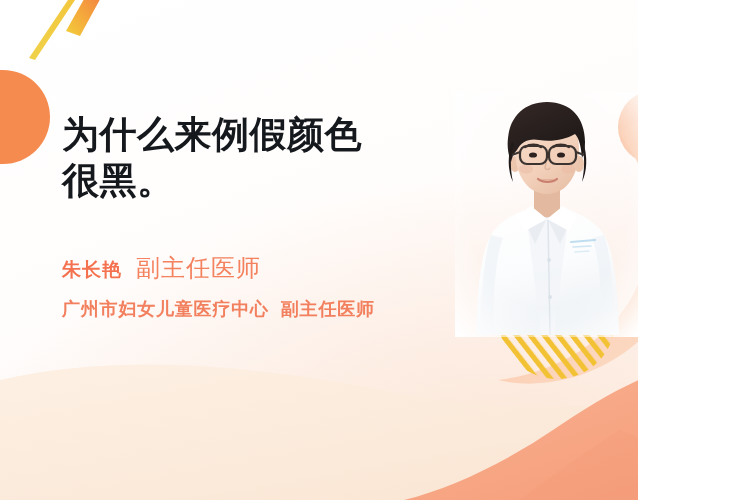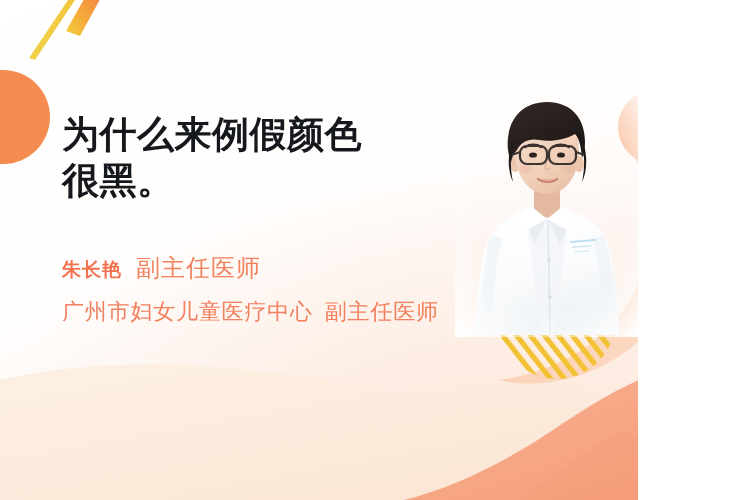--- a/index.html
+++ b/index.html
@@ -83,22 +83,22 @@
     color: #f4825f;
     letter-spacing: 1px;
   }
   .affiliation-row {
     margin-top: 13px;
     display: flex;
     align-items: baseline;
     gap: 12px;
   }
   .hospital, .department {
-    font-size: 22px;
-    font-weight: 400;
+    font-size: 18px;
+    font-weight: 700;
     color: #f2805e;
     letter-spacing: 0.8px;
   }
 </style>
 </head>
 <body>
 
 <div id="card">
 
   <div class="bg-base"></div>

